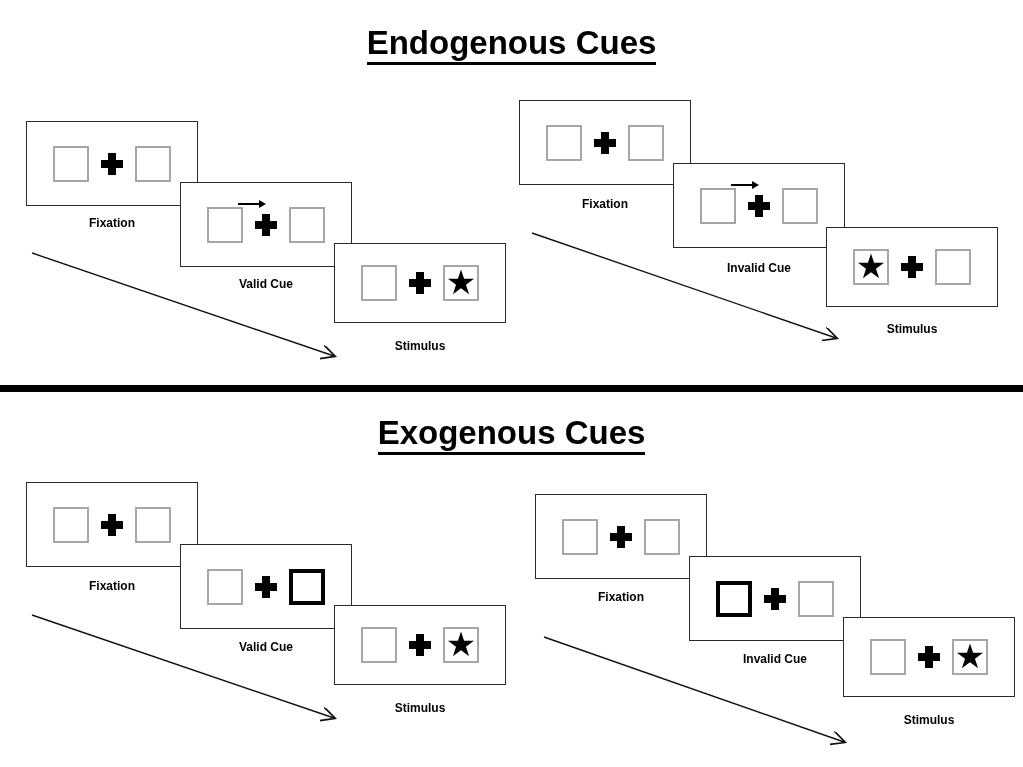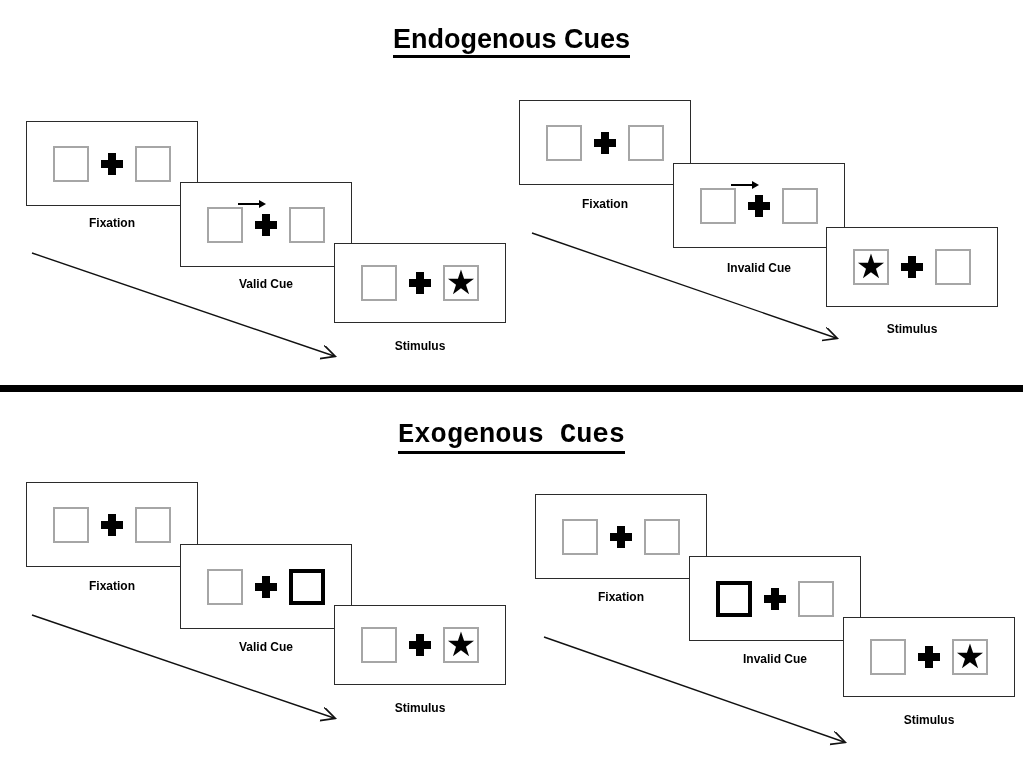--- a/index.html
+++ b/index.html
@@ -18,21 +18,21 @@
   .section {
     position: absolute;
     left: 0;
     width: 1023px;
   }
 
   .section-title {
     position: absolute;
     width: 1023px;
     text-align: center;
-    font-size: 27px;
+    font-size: 33px;
     font-weight: bold;
     color: #000000;
     letter-spacing: 0px;
   }
   .section-title span {
     border-bottom: 3px solid #000000;
     padding-bottom: 1px;
   }
 
   .divider {
@@ -240,21 +240,21 @@
       <div class="box"></div>
     </div>
   </div>
   <div class="panel-label" style="left:826px;top:322px;width:172px;">Stimulus</div>
 </div>
 
 <div class="divider" style="top:385px;"></div>
 
 <div class="section" style="top:392px;height:375px;">
 
-  <div class="section-title" style="top:28px;font-family:Liberation Mono, monospace;">
+  <div class="section-title" style="top:22px;">
     <span>Exogenous Cues</span>
   </div>
 
   <svg class="timeline-arrow" style="left:28px;top:218px;" width="320" height="118" viewBox="0 0 320 118">
     <defs>
       <marker id="ah3" markerWidth="11" markerHeight="11" refX="9" refY="5" orient="auto">
         <path d="M0,0 L10,5 L0,10" fill="none" stroke="#111111" stroke-width="1.2"></path>
       </marker>
     </defs>
     <line x1="4" y1="5" x2="306" y2="108" stroke="#111111" stroke-width="1.4" marker-end="url(#ah3)"></line>

